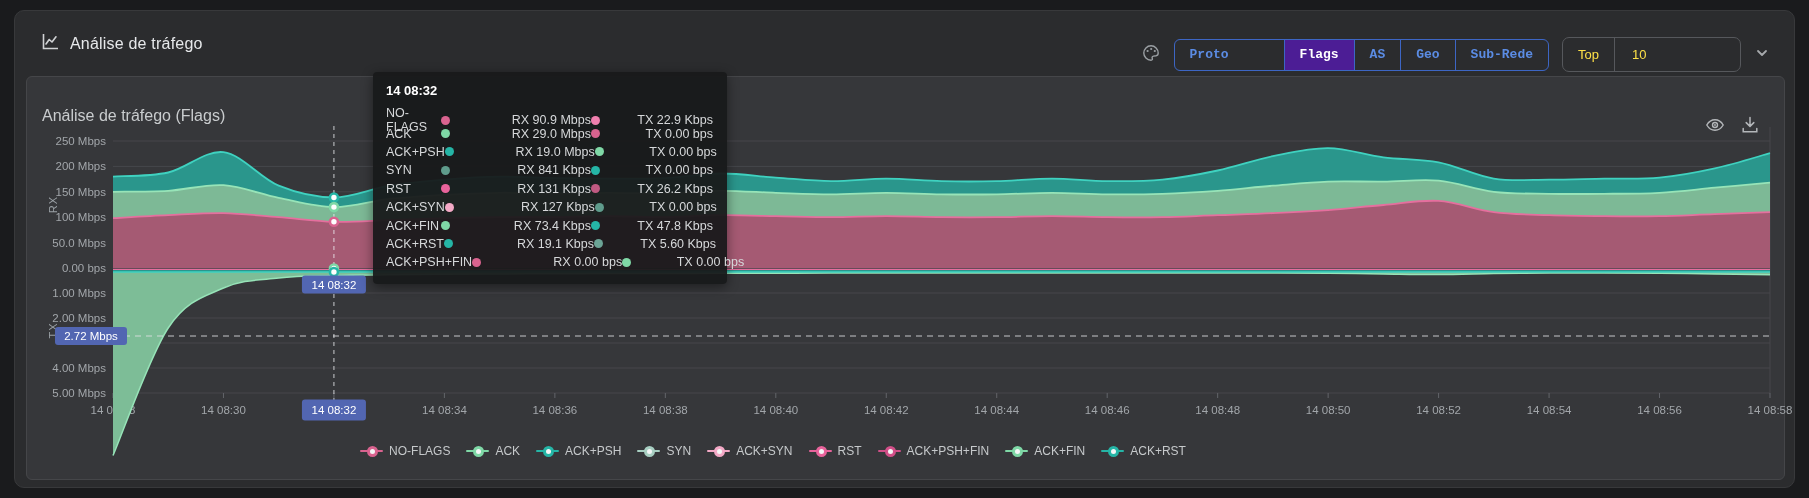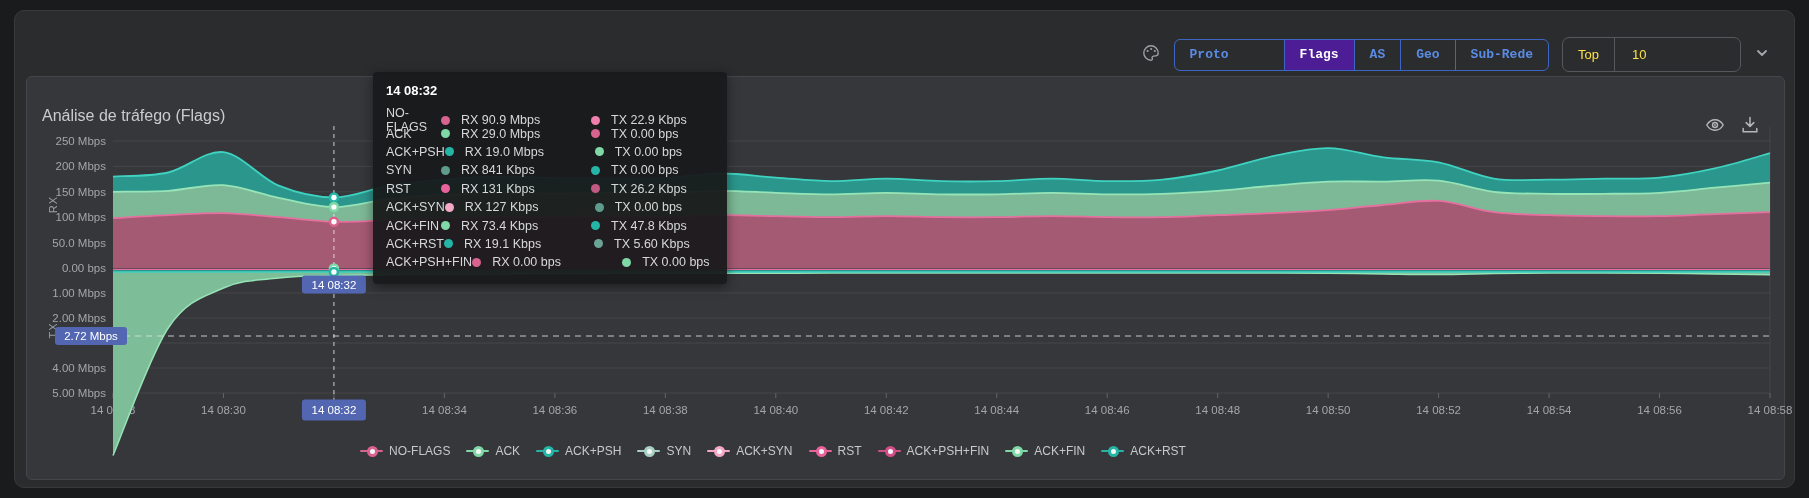--- a/index.html
+++ b/index.html
@@ -38,30 +38,39 @@
   .lg-mark::after{content:"";position:absolute;left:7px;top:-4.5px;width:5px;height:5px;
           border-radius:50%;background:#f4f6f6;border:3px solid currentColor;}
   .lg-label{font-size:12px;color:#c6c9cb;}
   
   .tooltip{position:absolute;left:373px;top:72px;width:354px;box-sizing:border-box;
            background:rgba(24,25,26,0.95);border-radius:4px;padding:11px 14px 12px 13px;
            box-shadow:0 3px 12px rgba(0,0,0,.45);z-index:4;}
   .tt-title{font-size:13px;font-weight:bold;color:#ffffff;margin-bottom:8px;}
   .tt-row{display:grid;grid-template-columns:1fr 150px 122px;align-items:center;height:18.4px;}
   .tt-name{font-size:12.5px;color:#d6d8da;}
-  .tt-cell{display:flex;align-items:center;justify-content:flex-start;gap:11px;}
+  .tt-cell{display:flex;align-items:center;justify-content:space-between;gap:18px;}
   .tt-val{font-size:12.5px;color:#d6d8da;white-space:nowrap;}
   .tt-dot{width:9px;height:9px;border-radius:50%;flex:none;}
 </style>
 </head>
 <body>
 
 <div class="page">
   <div class="card">
 
+    <div class="hdr-left">
+      <span>
+        <svg width="19" height="19" viewBox="0 0 19 19" fill="none">
+          <path d="M2.5 2 V16.5 H17" stroke="#d0d2d4" stroke-width="1.6"></path>
+          <path d="M5 12 L8.2 7.5 L11 10 L15 4.8" stroke="#d0d2d4" stroke-width="1.6" stroke-linecap="round" stroke-linejoin="round"></path>
+        </svg>
+      </span>
+      <span class="hdr-title">Análise de tráfego</span>
+    </div>
 
     <div class="controls">
       <span>
         <svg width="20" height="20" viewBox="0 0 20 20" fill="none">
           <path d="M10 2.8a7.2 7.2 0 1 0 0 14.4c1.2 0 1.7-.8 1.3-1.7-.5-1.1-.1-2.2 1.2-2.4l2.5-.3c1.3-.2 2.2-1 2.2-2.8 0-4-3.2-7.2-7.2-7.2Z" stroke="#9ba0a4" stroke-width="1.4"></path>
           <circle cx="6.6" cy="8" r="1.1" fill="#9ba0a4"></circle>
           <circle cx="10.2" cy="6" r="1.1" fill="#9ba0a4"></circle>
           <circle cx="13.8" cy="8" r="1.1" fill="#9ba0a4"></circle>
         </svg>
       </span>

